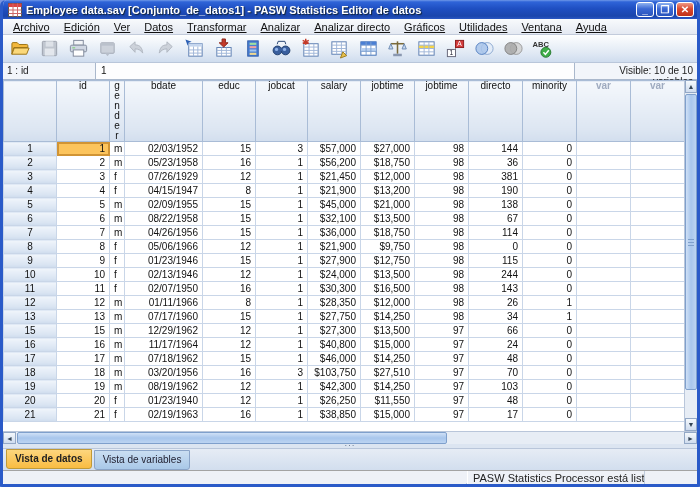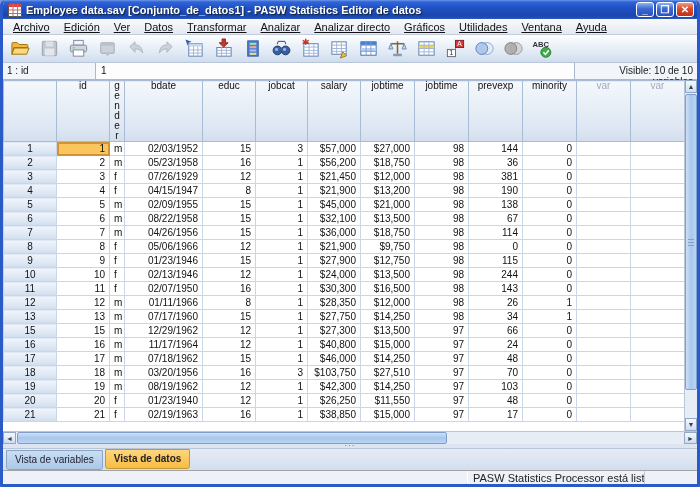--- a/index.html
+++ b/index.html
@@ -50,21 +50,21 @@
   
   .gridwrap { height: 351px; flex: 0 0 351px; display: flex; background: #fff; position: relative; }
   .gridview { width: 681px; overflow: hidden; }
   table.grid { border-collapse: collapse; table-layout: fixed; width: 681px; font-size: 10px; }
   table.grid td, table.grid th { border: 1px solid #c9d6e8; overflow: hidden; white-space: nowrap; height: 14px; padding: 0 4px; color: #111; }
   table.grid th {
     background: linear-gradient(180deg,#f5f8fc,#dde6f2 80%,#d2deee); border-color: #a9bcd6;
     font-weight: normal; vertical-align: top; padding-top: 0; height: 33px;
     word-break: break-all; white-space: normal; line-height: 10px;
   }
-  table.grid th.dim { color: #9fabc0; }
+  table.grid th.dim { color: #9fabc0; font-weight: bold; }
   td.rowhdr {
     background: linear-gradient(180deg,#f0f5fb,#d9e4f2 80%,#cedcee); border-color: #a9bcd6;
     text-align: center; color: #222;
   }
   td.ar { text-align: right; }
   td.al { text-align: left; }
   td.sel { background: #fcc45c; outline: 2px solid #d19434; outline-offset: -2px; }
   
   .vscroll { width: 13px; flex: 0 0 13px; background: #e7edf5; border-left: 1px solid #b9c6da; position: relative; }
   .varrow { position: absolute; left: 0; width: 12px; height: 13px; background: linear-gradient(180deg,#f4f8fc,#cfdcee); border: 1px solid #93a8c6; font-size: 7px; line-height: 12px; text-align: center; color: #345; }
@@ -296,21 +296,21 @@
             <tr>
               <th></th>
               <th>id</th>
               <th>gender</th>
               <th>bdate</th>
               <th>educ</th>
               <th>jobcat</th>
               <th>salary</th>
               <th>jobtime</th>
               <th>jobtime</th>
-              <th>prevexp</th>
+              <th>directo</th>
               <th>minority</th>
               <th class="dim">var</th>
               <th class="dim">var</th>
             </tr>
           </thead>
         <tbody>
             <tr>
               <td class="rowhdr">1</td>
               <td class="ar sel">1</td>
               <td class="al">m</td>
@@ -622,22 +622,22 @@
 
   <div class="hscroll">
     <div class="harrow left">◄</div>
     <div class="hthumb"></div>
     <div class="harrow right">►</div>
   </div>
 
   <div class="splitter">···</div>
 
   <div class="tabsrow">
+    <div class="tab active">Vista de datos</div>
     <div class="tab inactive">Vista de variables</div>
-    <div class="tab active">Vista de datos</div>
   </div>
 
   <div class="statusbar">
     <div class="spanel big"></div>
     <div class="spanel msg">PASW Statistics Processor está listo</div>
     <div class="spanel tiny"></div>
     <div class="spanel tiny"></div>
     <div class="spanel tiny"></div>
     <div class="spanel tiny"></div>
   </div>

